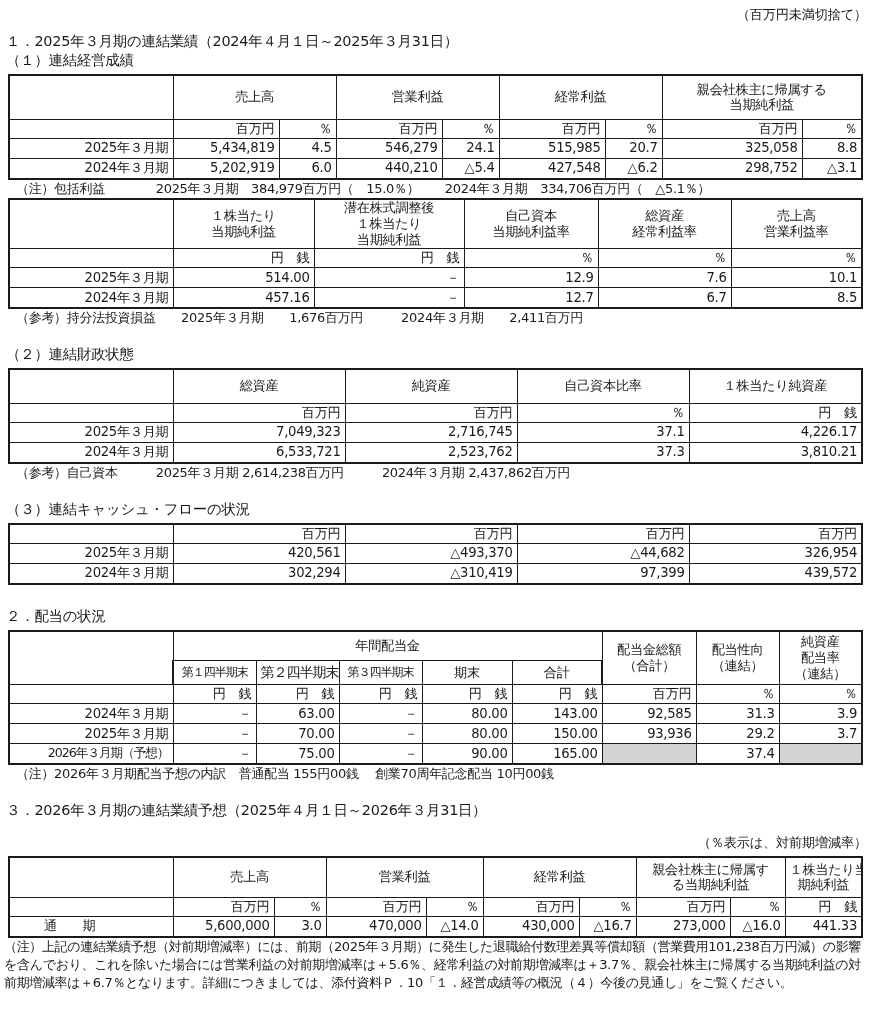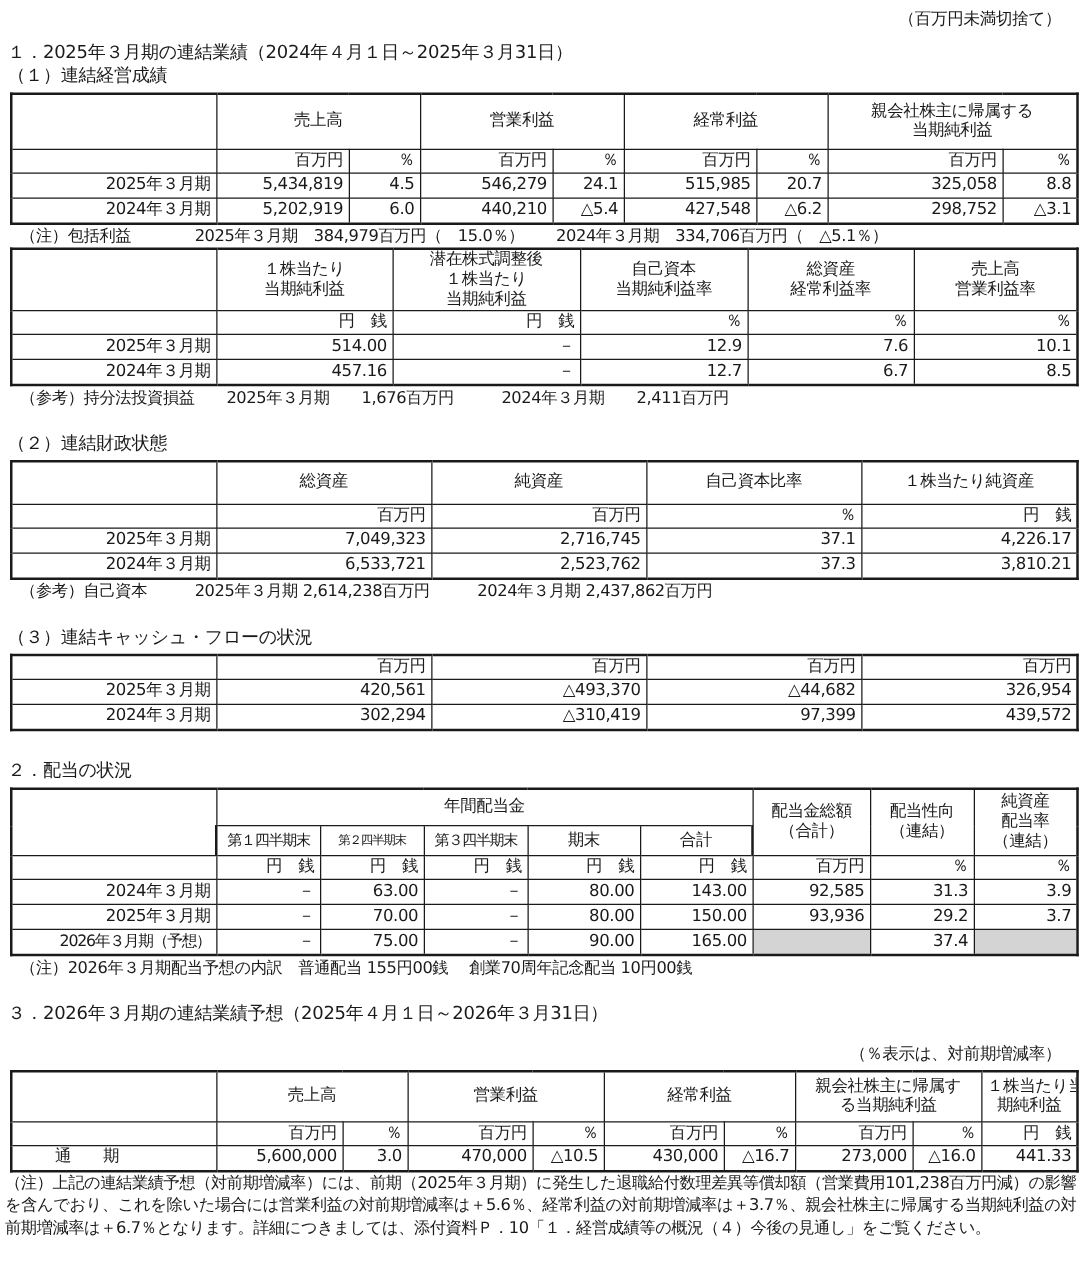--- a/index.html
+++ b/index.html
@@ -19,21 +19,21 @@
     position: relative;
     width: 869px;
     height: 1024px;
     padding: 0;
     box-sizing: border-box;
   }
 
   
   .right-note {
     text-align: right;
-    padding-right: 20px;
+    padding-right: 2px;
     font-size: 13.2px;
     letter-spacing: -0.2px;
   }
   .sec-title {
     font-size: 14.4px;
     padding-left: 6px;
     letter-spacing: -0.2px;
     white-space: nowrap;
   }
   .sub-title {
@@ -354,21 +354,21 @@
         <div>（連結）</div>
       </td>
       <td class="hd" rowspan="2">
         <div>純資産</div>
         <div>配当率</div>
         <div>（連結）</div>
       </td>
     </tr>
     <tr style="height:24px;">
       <td class="hd" style="font-size:12px;letter-spacing:-1px;">第１四半期末</td>
-      <td class="hd" style="font-size:10px;letter-spacing:-1px;">第２四半期末</td>
+      <td class="hd" style="font-size:14px;letter-spacing:-1px;">第２四半期末</td>
       <td class="hd" style="font-size:12px;letter-spacing:-1px;">第３四半期末</td>
       <td class="hd">期末</td>
       <td class="hd">合計</td>
     </tr>
     <tr>
       <td class="unit"></td>
       <td class="unit">円　銭</td>
       <td class="unit">円　銭</td>
       <td class="unit">円　銭</td>
       <td class="unit">円　銭</td>
@@ -460,21 +460,21 @@
       <td class="unit">％</td>
       <td class="unit">百万円</td>
       <td class="unit">％</td>
       <td class="unit">円　銭</td>
     </tr>
     <tr>
       <td class="per-c" style="letter-spacing:6px;padding-left:34px;text-align:left;">通　期</td>
       <td class="num">5,600,000</td>
       <td class="num">3.0</td>
       <td class="num">470,000</td>
-      <td class="num">△10.5</td>
+      <td class="num">△14.0</td>
       <td class="num">430,000</td>
       <td class="num">△16.7</td>
       <td class="num">273,000</td>
       <td class="num">△16.0</td>
       <td class="num">441.33</td>
     </tr>
   </tbody>
     </table>
 
   <div class="footnote">（注）上記の連結業績予想（対前期増減率）には、前期（2025年３月期）に発生した退職給付数理差異等償却額（営業費用101,238百万円減）の影響を含んでおり、これを除いた場合には営業利益の対前期増減率は＋5.6％、経常利益の対前期増減率は＋3.7％、親会社株主に帰属する当期純利益の対前期増減率は＋6.7％となります。詳細につきましては、添付資料Ｐ．10「１．経営成績等の概況（４）今後の見通し」をご覧ください。</div>

